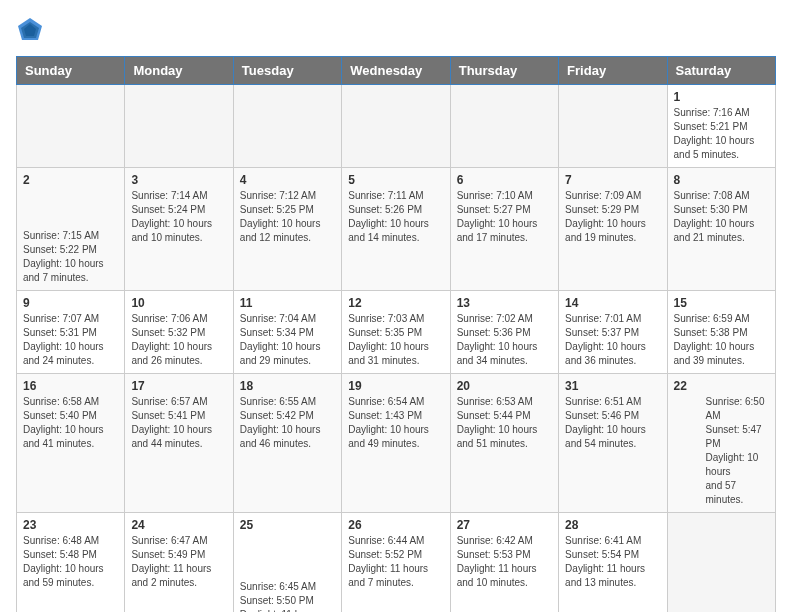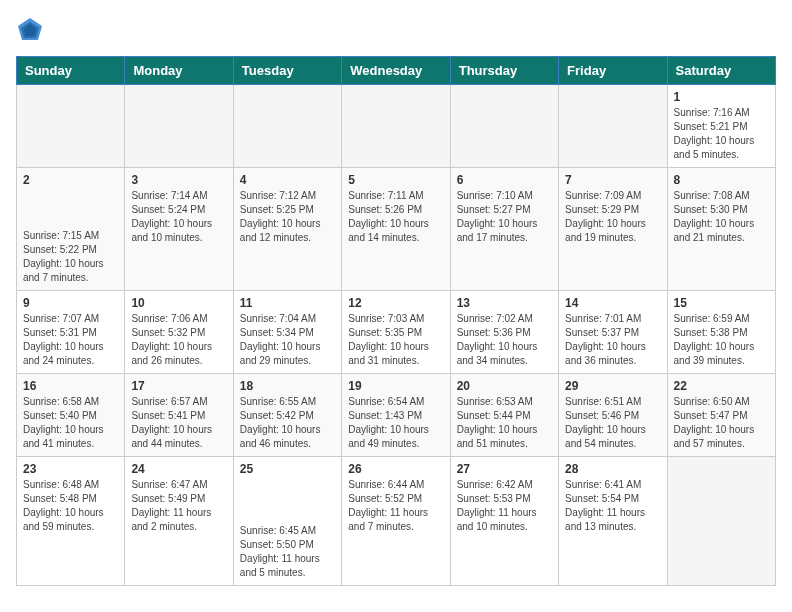--- a/index.html
+++ b/index.html
@@ -42,21 +42,21 @@
     .subtitle {
       font-size: 16px;
       color: #555;
     }
     .calendar {
       width: 100%;
       border-collapse: collapse;
       border: 1px solid #ccc;
     }
     .calendar th {
-      background: #0f766e;
+      background: #737373;
       color: #fff;
       font-size: 13px;
       font-weight: bold;
       padding: 6px 8px;
       text-align: left;
       border: 1px solid #3a7fc1;
     }
     .calendar td {
       vertical-align: top;
       border: 1px solid #ccc;
@@ -266,29 +266,29 @@
 and 49 minutes.</div>
         </td>
         <td>
           <div class="day-number">20</div>
           <div class="day-info" style="white-space: pre-line;">Sunrise: 6:53 AM
 Sunset: 5:44 PM
 Daylight: 10 hours
 and 51 minutes.</div>
         </td>
         <td>
-          <div class="day-number">29</div>
+          <div class="day-number">31</div>
           <div class="day-info" style="white-space: pre-line;">Sunrise: 6:51 AM
 Sunset: 5:46 PM
 Daylight: 10 hours
 and 54 minutes.</div>
         </td>
         <td>
           <div class="day-number">22</div>
-          <div class="day-info" style="white-space: pre-line;">Sunrise: 6:50 AM
+          <div class="day-info" style="white-space: pre-line; margin-left: 32px;">Sunrise: 6:50 AM
 Sunset: 5:47 PM
 Daylight: 10 hours
 and 57 minutes.</div>
         </td>
       </tr>
       <tr>
         <td>
           <div class="day-number">23</div>
           <div class="day-info" style="white-space: pre-line;">Sunrise: 6:48 AM
 Sunset: 5:48 PM

